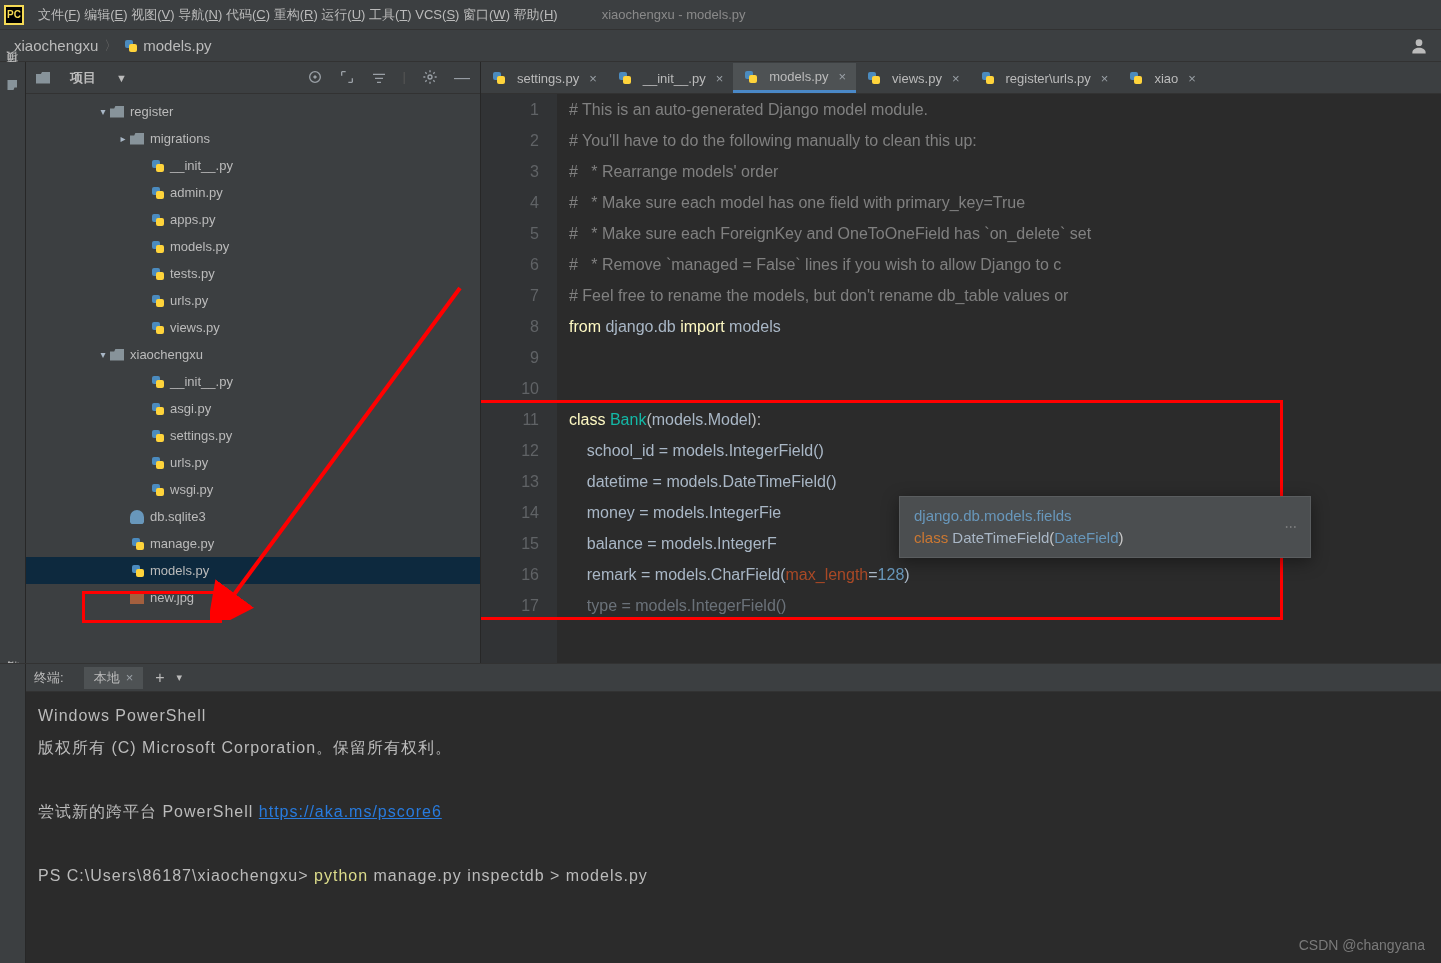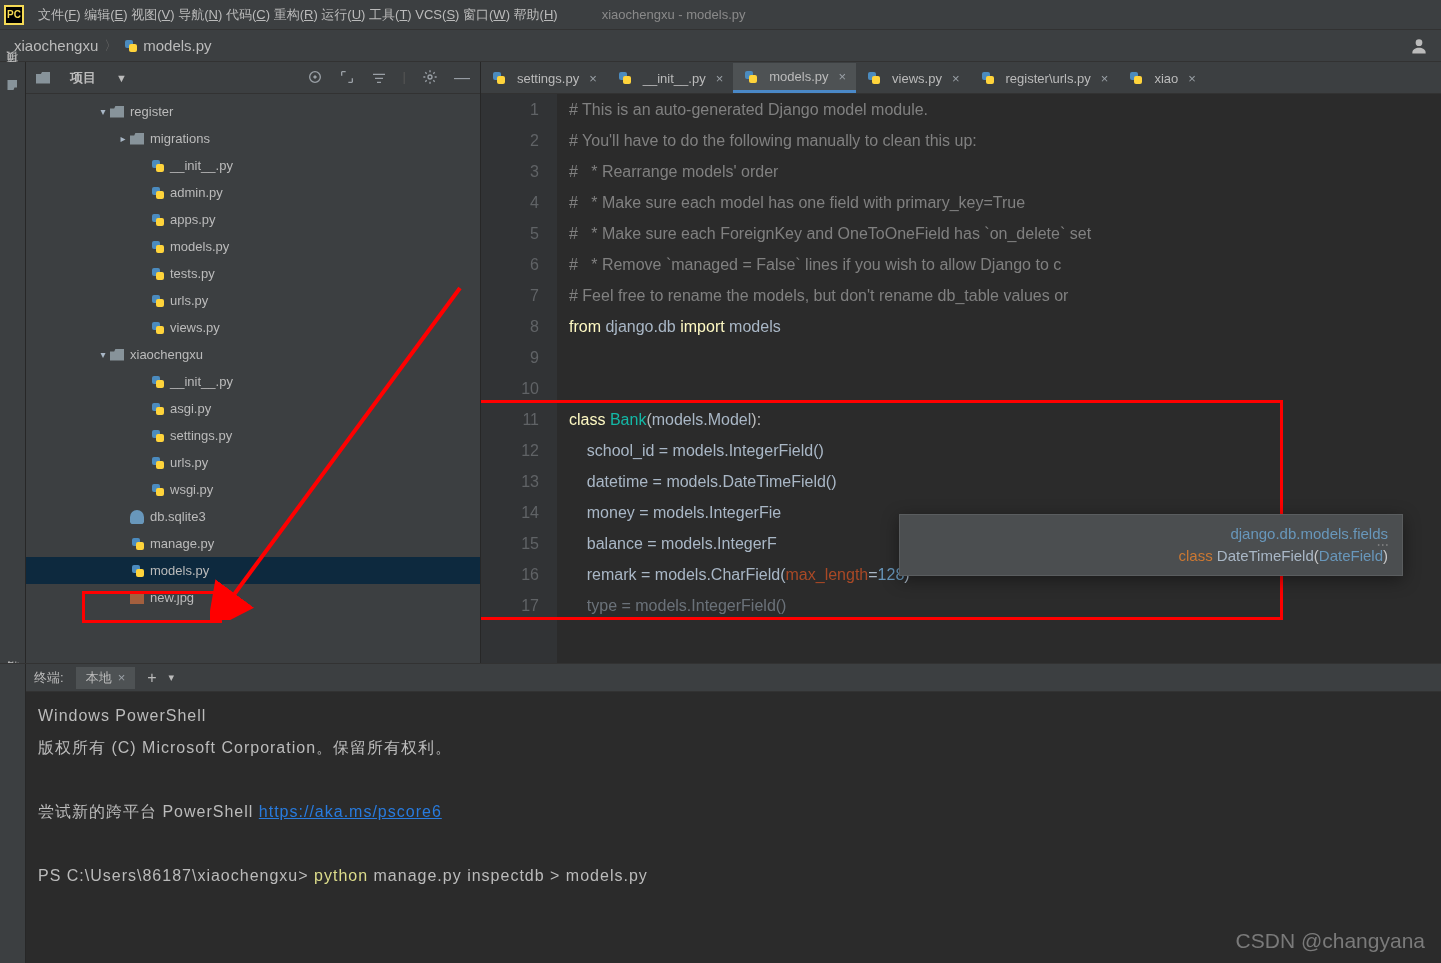--- a/index.html
+++ b/index.html
@@ -65,26 +65,26 @@
 
 .tooltip { position:absolute; background:#4b4e50; border:1px solid #5a5d5f; padding:8px 14px; font-family:"Consolas",monospace; font-size:15px; line-height:22px; color:#c8c8c8; box-shadow:0 4px 16px rgba(0,0,0,0.4); }
 .tooltip .t-path { color:#6897bb; }
 .tooltip .t-type { color:#a9b7c6; }
 .tooltip .dots { position:absolute; right:8px; top:50%; transform:translateY(-50%); color:#a0a0a0; letter-spacing:0; writing-mode:vertical-lr; font-size:12px; }
 
 
 .terminal-wrap { position:absolute; bottom:0; left:0; right:0; height:300px; background:#2b2b2b; border-top:1px solid #323232; }
 .term-gutter { position:absolute; left:0; top:0; width:26px; height:100%; background:#3c3f41; border-right:1px solid #272727; display:flex; flex-direction:column; }
 .term-head { height:28px; background:#3c3f41; border-bottom:1px solid #323232; display:flex; align-items:center; padding-left:34px; gap:12px; }
-.term-tab { background:#4e5254; padding:2px 10px; color:#bbbbbb; position:relative; }
+.term-tab { background:#4e5254; padding:2px 10px; color:#bbbbbb; position:relative;margin-left:8px; }
 .term-tab .close { color:#9aa0a6; margin-left:6px; }
 .term-body { padding:8px 10px 8px 38px; font-family:"NSimSun","Consolas",monospace; font-size:16px; line-height:32px; color:#bbbbbb; letter-spacing:1px; }
 .term-body a { color:#287bde; text-decoration:underline; }
 .term-yellow { color:#dcdc8b; }
-.watermark { position:absolute; right:16px; bottom:10px; color:#7a7a7a; font-size:21px; font-family:sans-serif; }
+.watermark { position:absolute; right:16px; bottom:10px; color:#7a7a7a; font-size:14px; font-family:sans-serif; }
 
 
 .red-arrow { position:absolute; pointer-events:none; z-index:50; }
 
 
 .ico { width:16px; height:16px; fill:#9aa0a6; stroke:#9aa0a6; }
 </style>
 </head>
 <body>
 
@@ -306,21 +306,21 @@
           <div>13</div>
           <div>14</div>
           <div>15</div>
           <div>16</div>
           <div>17</div>
         </div>
       <div class="code-lines" id="code"><div><span class="c-comment"># This is an auto-generated Django model module.</span></div><div><span class="c-comment"># You'll have to do the following manually to clean this up:</span></div><div><span class="c-comment">#   * Rearrange models' order</span></div><div><span class="c-comment">#   * Make sure each model has one field with primary_key=True</span></div><div><span class="c-comment">#   * Make sure each ForeignKey and OneToOneField has `on_delete` set</span></div><div><span class="c-comment">#   * Remove `managed = False` lines if you wish to allow Django to c</span></div><div><span class="c-comment"># Feel free to rename the models, but don't rename db_table values or</span></div><div><span class="c-kw">from</span> <span class="c-id">django.db</span> <span class="c-kw">import</span> <span class="c-id">models</span></div><div>&nbsp;</div><div>&nbsp;</div><div><span class="c-kw">class</span> <span class="c-cls">Bank</span>(<span class="c-id">models.Model</span>):</div><div>    <span class="c-id">school_id = models.IntegerField()</span></div><div>    <span class="c-id">datetime = models.DateTimeField()</span></div><div>    <span class="c-id">money = models.IntegerFie</span></div><div>    <span class="c-id">balance = models.IntegerF</span></div><div>    <span class="c-id">remark = models.CharField(</span><span class="c-param">max_length</span><span class="c-id">=</span><span class="c-num">128</span><span class="c-id">)</span></div><div>    <span class="c-id" style="opacity:0.5">type = models.IntegerField()</span></div></div>
 
       <div class="red-box" style="left:-8px; top:306px; width:810px; height:220px;"></div>
 
-      <div class="tooltip" style="left:418px; top:420px; width:504px;text-align:right;">
+      <div class="tooltip" style="left:418px; top:402px; width:412px;">
         <div><span class="t-path">django.db.models.fields</span></div>
         <div><span style="color:#cc7832;">class</span> <span class="t-type">DateTimeField</span>(<span style="color:#6897bb;">DateField</span>)</div>
         <span class="dots">⋮</span>
       </div>
     </div>
     <div class="crumb2">
       <span>ScratchPredict</span>
       <span>〉</span>
       <span>Meta</span>
     </div>

